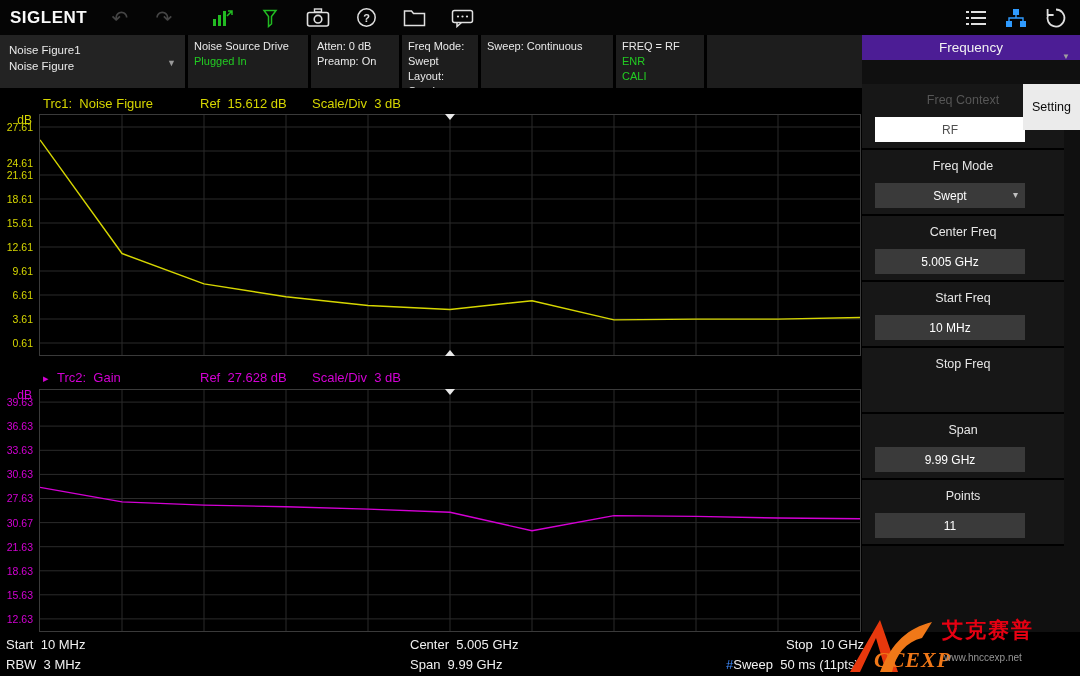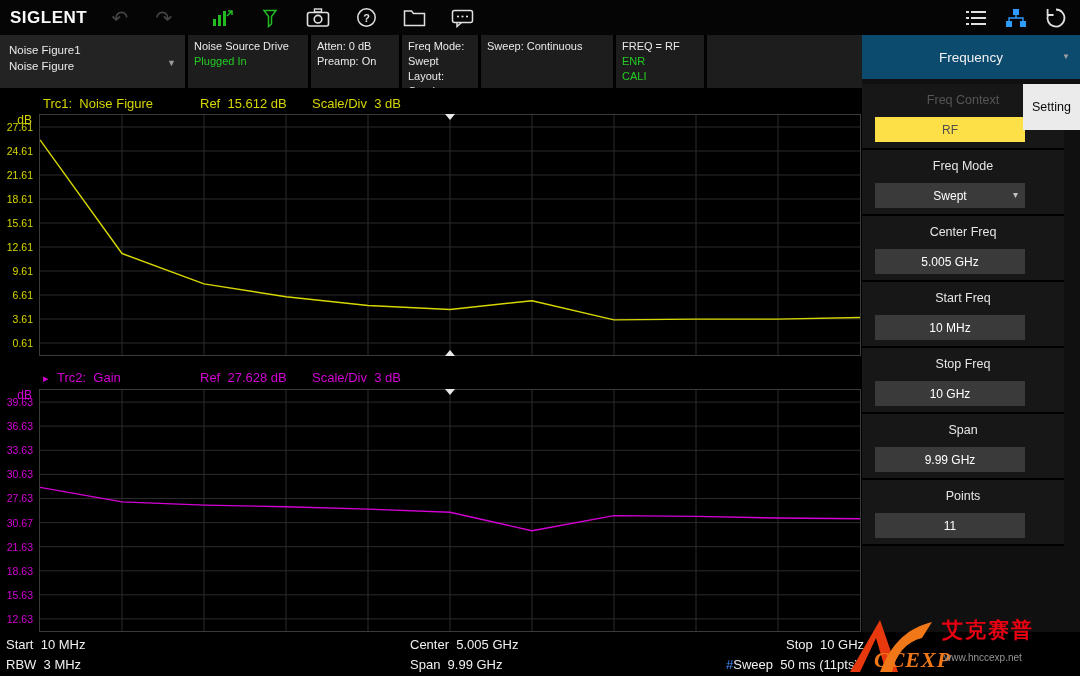--- a/index.html
+++ b/index.html
@@ -22,31 +22,31 @@
     display:flex; gap:3px; background:#000; }
   .info-sec { background:#1d1d1d; padding:4px 6px; font-size:11px; line-height:15px;
     color:#e9e9e9; box-sizing:border-box; position:relative; overflow:hidden; }
   .sec-trace{width:185px; background:#232323; padding-left:9px; padding-top:7px; line-height:16px; font-size:11.5px;}
   .sec-ns{width:120px}.sec-at{width:88px}.sec-mode{width:76px}.sec-sweep{width:132px}.sec-freq{width:88px}
   .sec-rest{flex:1}
   .green{color:#22cc22}
   .sel-caret{position:absolute; right:9px; top:20px; font-size:9px; color:#9a9a9a}
   
   .sidebar { position:absolute; left:862px; top:35px; width:218px; height:597px; background:#101010; }
-  .side-header { height:44px; background:#0c4a6e; display:flex; align-items:center; justify-content:center;
+  .side-header { height:25px; background:#4c1d95; display:flex; align-items:center; justify-content:center;
     font-size:13.5px; color:#f2f2f2; position:relative; }
   .side-header .caret{position:absolute; right:10px; top:17px; font-size:8px; color:#a0a0a0}
   .side-items { position:absolute; left:0; top:49px; width:202px; }
   .side-item { height:66px; box-sizing:border-box; background:#171717; border-bottom:2px solid #000; }
   .si-label { text-align:center; padding-top:9px; font-size:12.5px; color:#e6e6e6; height:19px; }
   .si-value { position:relative; margin:5px 0 0 13px; width:150px; height:25px; background:#3a3a3a;
     display:flex; align-items:center; justify-content:center; font-size:12px; color:#fff; }
   .si-caret { position:absolute; right:7px; top:6px; font-size:10px; color:#c0c0c0; }
   .side-item.disabled .si-label{color:#565656}
-  .side-item.disabled .si-value{background:#fde047; color:#4f4f4f}
+  .side-item.disabled .si-value{background:#ffffff; color:#4f4f4f}
   .setting-tab { position:absolute; right:0; top:49px; width:57px; height:46px; background:#ebebeb;
     color:#0a0a0a; font-size:12.5px; display:flex; align-items:center; justify-content:center; }
   
   .charts { position:absolute; left:0; top:88px; width:862px; height:544px; background:#000; }
   .chart-header { position:absolute; left:40px; right:2px; height:18px; font-size:13px; color:var(--trc,#d6d600); }
   .chart-header span { position:absolute; white-space:pre; }
   .h-arrow{left:3px; top:2px; font-size:11px; display:none}
   .h-title{left:3px}
   .chart.active .h-arrow{display:inline}
   .chart.active .h-title{left:17px}
@@ -230,24 +230,20 @@
     <div class="side-item">
       <div class="si-label">Start Freq</div>
       <div class="si-value">
         <span class="si-value-text">10 MHz</span>
 
       </div>
     </div>
 
     <div class="side-item">
       <div class="si-label">Stop Freq</div>
-      <div class="si-value">
-        <span class="si-value-text">10 GHz</span>
-
-      </div>
     </div>
 
     <div class="side-item">
       <div class="si-label">Span</div>
       <div class="si-value">
         <span class="si-value-text">9.99 GHz</span>
 
       </div>
     </div>
 
@@ -267,21 +263,21 @@
     <section class="chart" style="--trc: #d6d600;">
       <div class="chart-header c1-header">
 
         <span class="h-title">Trc1:  Noise Figure</span>
         <span class="h-ref">Ref  15.612 dB</span>
         <span class="h-scale">Scale/Div  3 dB</span>
       </div>
       <div class="ylabels c1-ylab">
         <span class="unit">dB</span>
       <span class="ytick" style="top: 6px;">27.61</span>
-          <span class="ytick" style="top: 30px; text-align: center;">24.61</span>
+          <span class="ytick" style="top: 42px; text-align: center;">24.61</span>
           <span class="ytick" style="top: 54px;">21.61</span>
           <span class="ytick" style="top: 78px;">18.61</span>
           <span class="ytick" style="top: 102px;">15.61</span>
           <span class="ytick" style="top: 126px;">12.61</span>
           <span class="ytick" style="top: 150px;">9.61</span>
           <span class="ytick" style="top: 174px;">6.61</span>
           <span class="ytick" style="top: 198px;">3.61</span>
           <span class="ytick" style="top: 222px;">0.61</span>
         </div>
       <div class="plot-frame c1-frame">

